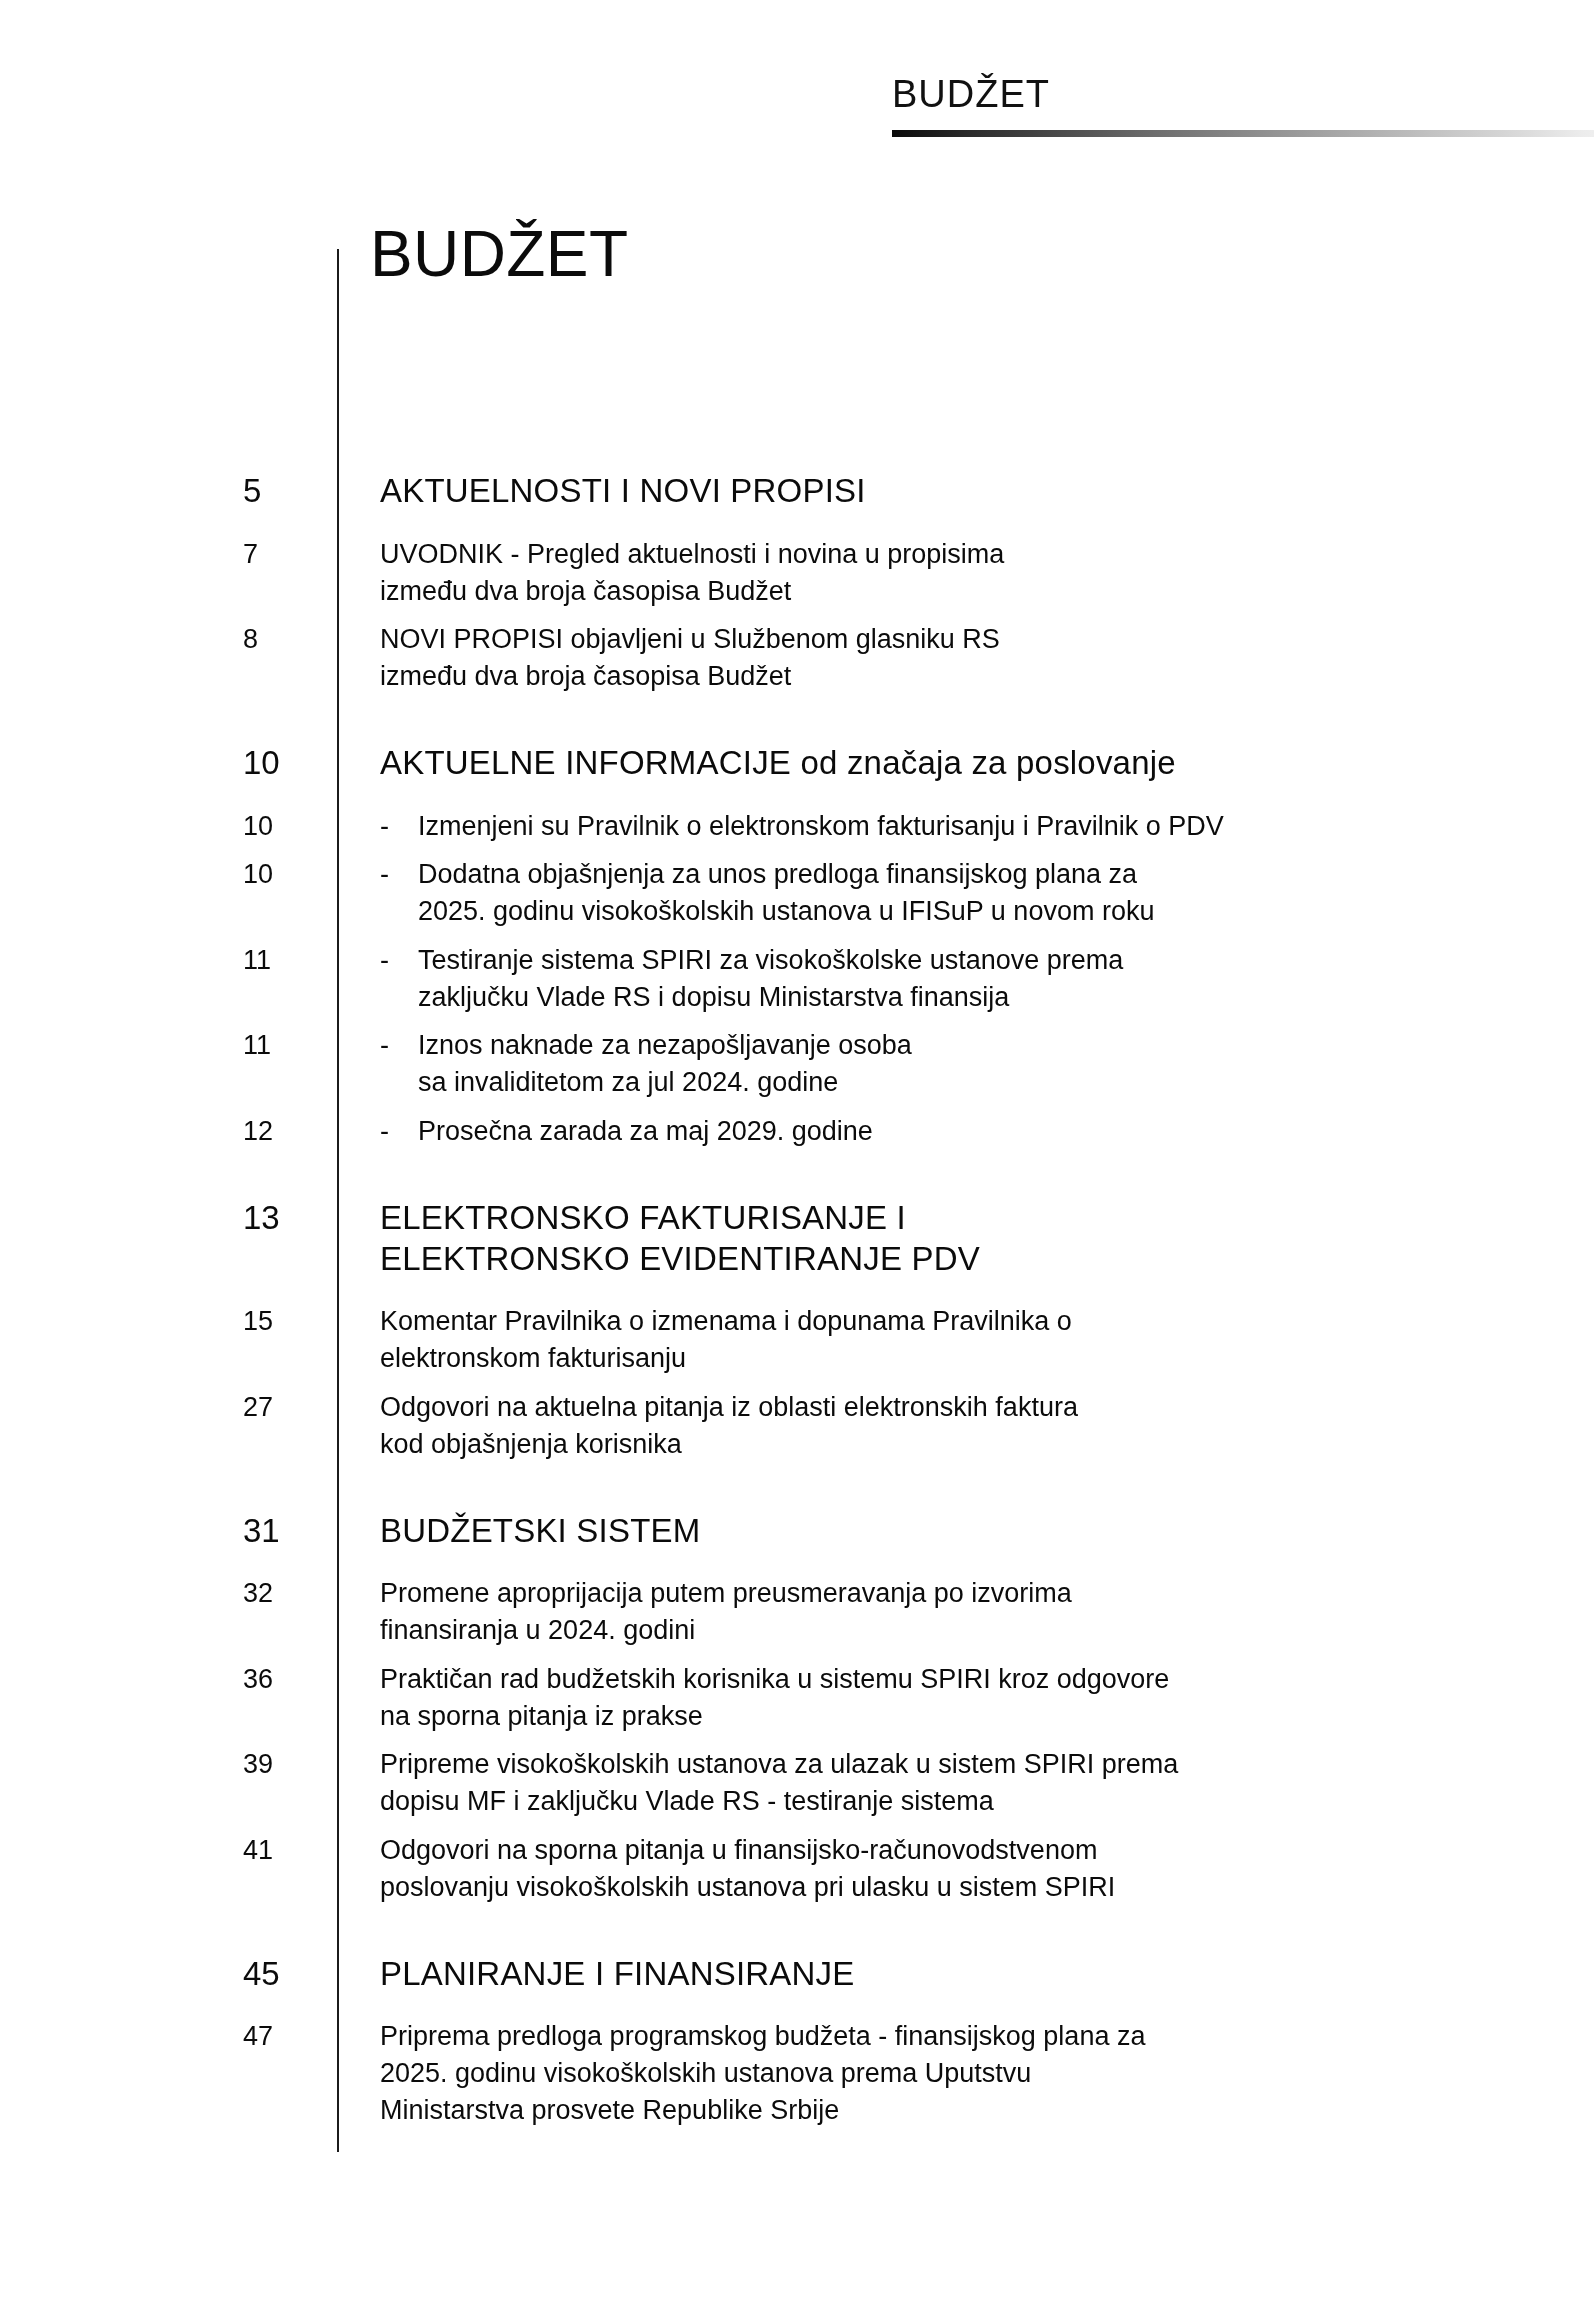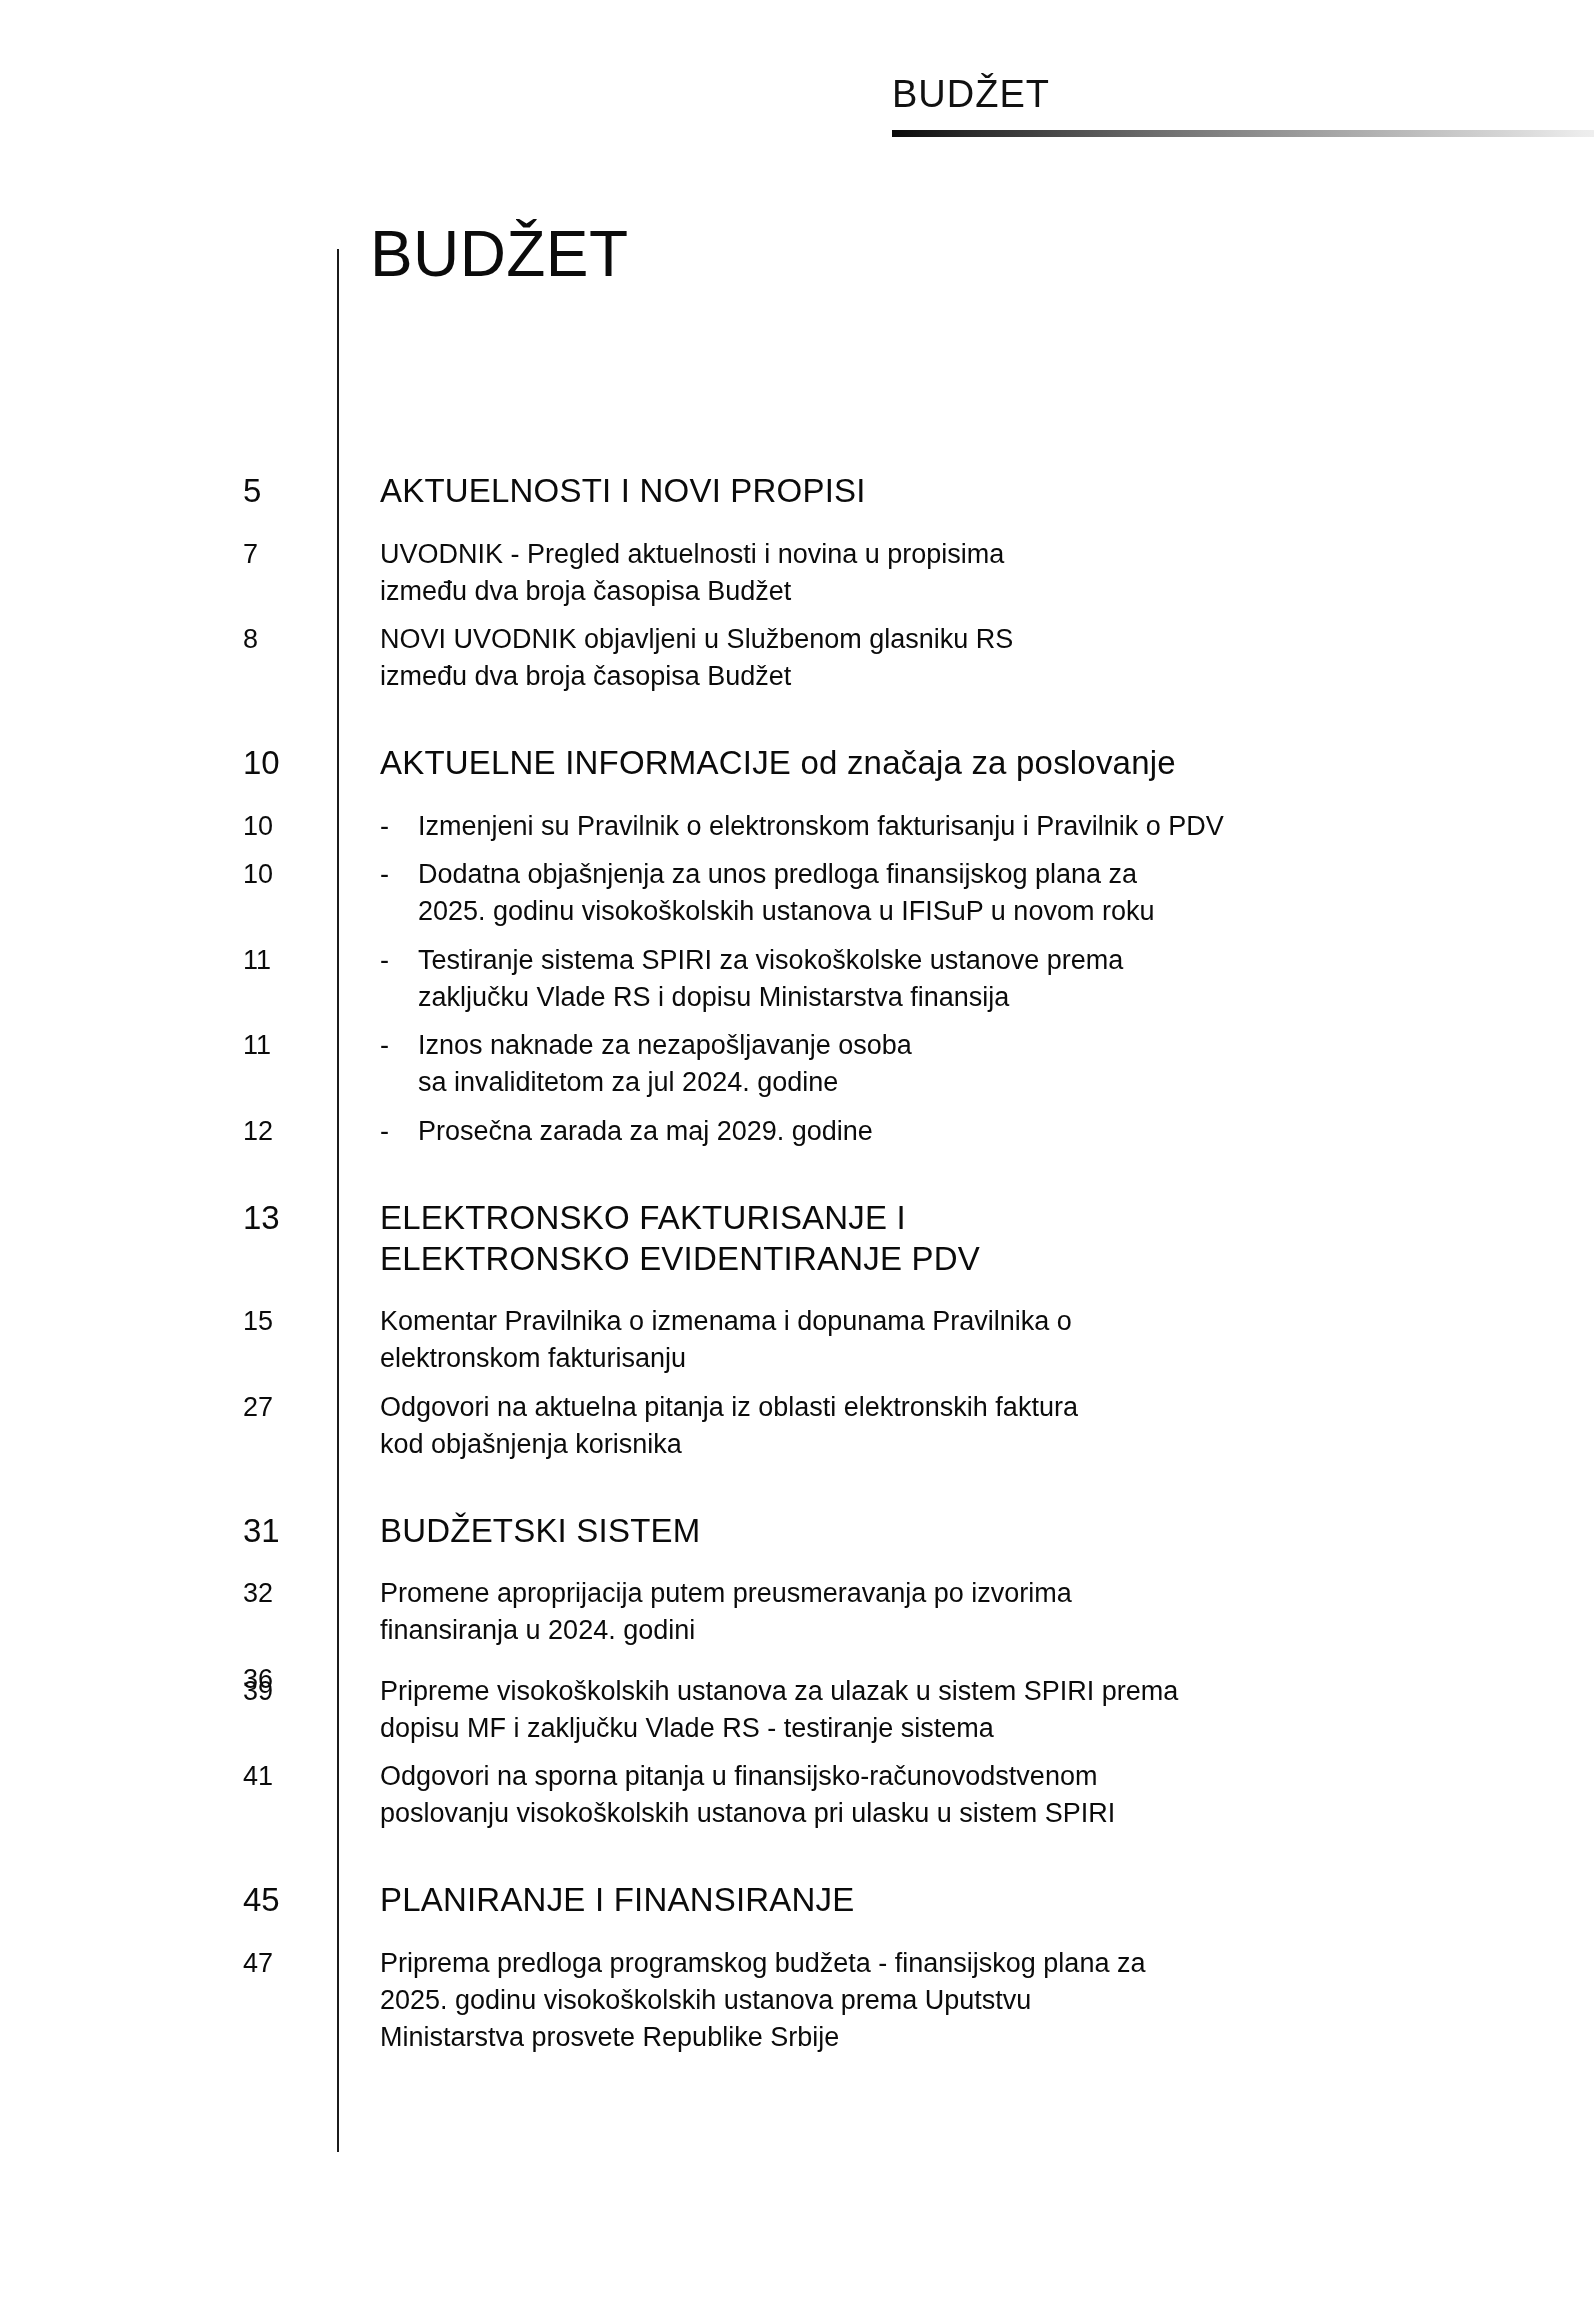--- a/index.html
+++ b/index.html
@@ -177,21 +177,21 @@
       <span class="toc-text"><span>AKTUELNOSTI I NOVI PROPISI</span></span>
     </div>
     <div class="gap-md"></div>
     <div class="toc-row entry">
       <span class="toc-page">7</span>
       <span class="toc-text"><span>UVODNIK - Pregled aktuelnosti i novina u propisima</span><br><span>između dva broja časopisa Budžet</span></span>
     </div>
     <div class="gap-sm"></div>
     <div class="toc-row entry">
       <span class="toc-page">8</span>
-      <span class="toc-text"><span>NOVI UVODNIK objavljeni u Službenom glasniku RS</span><br><span>između dva broja časopisa Budžet</span></span>
+      <span class="toc-text"><span>NOVI PROPISI objavljeni u Službenom glasniku RS</span><br><span>između dva broja časopisa Budžet</span></span>
     </div>
     <div class="gap-xl"></div>
     <div class="toc-row section">
       <span class="toc-page">10</span>
       <span class="toc-text"><span>AKTUELNE INFORMACIJE od značaja za poslovanje</span></span>
     </div>
     <div class="gap-md"></div>
     <div class="toc-row dashed">
       <span class="toc-page">10</span>
       <span class="toc-text"><span class="toc-dash">-</span><span>Izmenjeni su Pravilnik o elektronskom fakturisanju i Pravilnik o PDV</span></span>
@@ -237,20 +237,21 @@
       <span class="toc-text"><span>BUDŽETSKI SISTEM</span></span>
     </div>
     <div class="gap-md"></div>
     <div class="toc-row entry">
       <span class="toc-page">32</span>
       <span class="toc-text"><span>Promene aproprijacija putem preusmeravanja po izvorima</span><br><span>finansiranja u 2024. godini</span></span>
     </div>
     <div class="gap-sm"></div>
     <div class="toc-row entry">
       <span class="toc-page">36</span>
+      <span class="toc-text"><span>Praktičan rad budžetskih korisnika u sistemu SPIRI kroz odgovore</span><br><span>na sporna pitanja iz prakse</span></span>
     </div>
     <div class="gap-sm"></div>
     <div class="toc-row entry">
       <span class="toc-page">39</span>
       <span class="toc-text"><span>Pripreme visokoškolskih ustanova za ulazak u sistem SPIRI prema</span><br><span>dopisu MF i zaključku Vlade RS - testiranje sistema</span></span>
     </div>
     <div class="gap-sm"></div>
     <div class="toc-row entry">
       <span class="toc-page">41</span>
       <span class="toc-text"><span>Odgovori na sporna pitanja u finansijsko-računovodstvenom</span><br><span>poslovanju visokoškolskih ustanova pri ulasku u sistem SPIRI</span></span>

